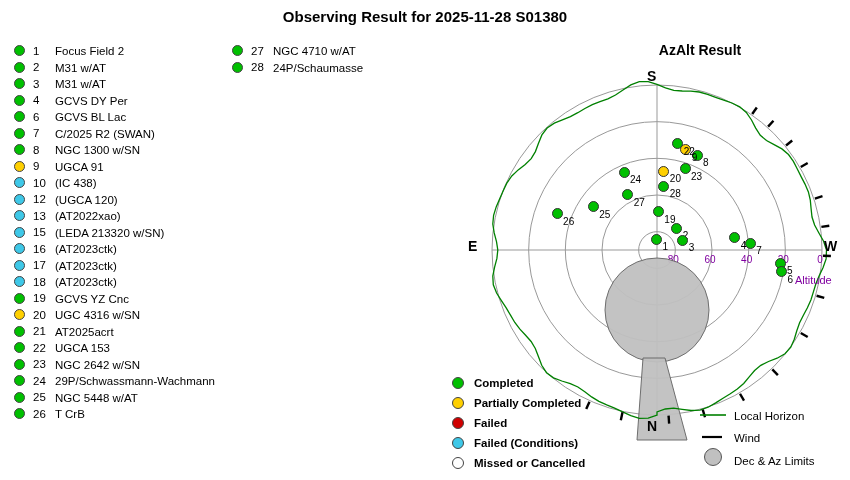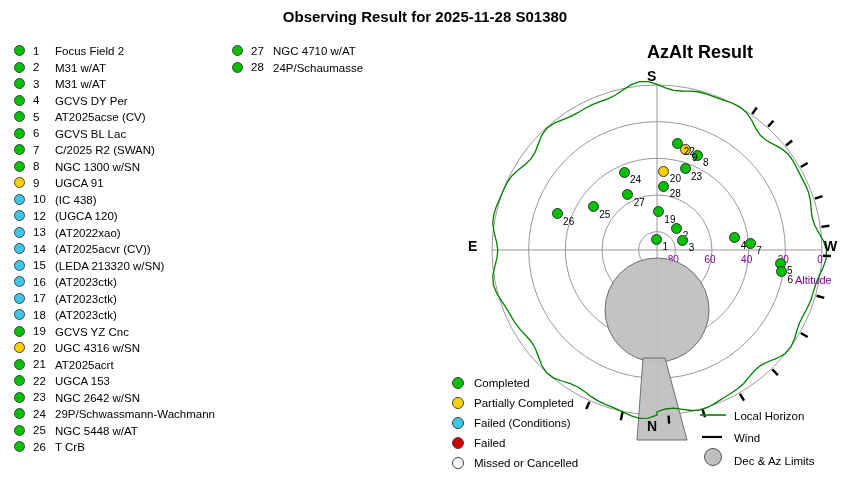--- a/index.html
+++ b/index.html
@@ -17,64 +17,62 @@
   #col2{left:232px;top:42px;}
   .legend-row{height:16.5px;line-height:16.5px;white-space:nowrap;position:relative;}
   .dot{
     display:inline-block;width:9px;height:9px;border-radius:50%;
     vertical-align:middle;margin-right:8px;border:1px solid #444;
   }
   .num{display:inline-block;width:22px;text-align:left;vertical-align:middle;}
   .lbl{vertical-align:middle;}
   #chart-title{
     position:absolute;left:600px;top:42px;width:200px;text-align:center;
-    font-size:18px;font-weight:bold;
+    font-size:14px;font-weight:bold;
   }
   #polar-wrap{position:absolute;left:460px;top:60px;width:390px;height:400px;}
   .cardinal{position:absolute;font-size:14px;font-weight:bold;}
   #c-S{left:187px;top:8px;}
   #c-N{left:187px;top:358px;}
   #c-E{left:8px;top:178px;}
   #c-W{left:364px;top:178px;}
   .pt-label{position:absolute;font-size:10px;color:#000;}
   .marker{
     position:absolute;width:11px;height:11px;border-radius:50%;
     border:1px solid #333;box-sizing:border-box;
   }
   #key{position:absolute;left:452px;top:372px;font-size:11.5px;}
-  .key-row{height:20px;line-height:20px;white-space:nowrap;}
+  .key-row{height:20px;line-height:20px;white-space:nowrap;font-weight:bold;}
   .key-dot{
     display:inline-block;width:10px;height:10px;border-radius:50%;
     border:1px solid #444;vertical-align:middle;margin-right:10px;
   }
   #key2{position:absolute;left:700px;top:404px;font-size:11.5px;}
   .key2-row{height:22px;line-height:22px;white-space:nowrap;}
   .swatch{display:inline-block;width:26px;vertical-align:middle;margin-right:8px;}
   .klbl{vertical-align:middle;}
   #altitude-lbl{position:absolute;left:795px;top:274px;font-size:11px;color:#8000a0;}
 </style>
 </head>
 <body>
 
 <div id="title">Observing Result for 2025-11-28 S01380</div>
 
 <div class="legend-col" id="col1">
     <div class="legend-row"><span class="dot" style="background: rgb(0, 192, 0);"></span><span class="num">1</span><span class="lbl">Focus Field 2</span></div>
     <div class="legend-row"><span class="dot" style="background: rgb(0, 192, 0);"></span><span class="num">2</span><span class="lbl">M31 w/AT</span></div>
     <div class="legend-row"><span class="dot" style="background: rgb(0, 192, 0);"></span><span class="num">3</span><span class="lbl">M31 w/AT</span></div>
     <div class="legend-row"><span class="dot" style="background: rgb(0, 192, 0);"></span><span class="num">4</span><span class="lbl">GCVS DY Per</span></div>
-    <div class="legend-row"><span class="dot" style="background: rgb(0, 192, 0);"></span><span class="num">5</span><span class="lbl">AT2025acse (CV)</span></div>
     <div class="legend-row"><span class="dot" style="background: rgb(0, 192, 0);"></span><span class="num">6</span><span class="lbl">GCVS BL Lac</span></div>
     <div class="legend-row"><span class="dot" style="background: rgb(0, 192, 0);"></span><span class="num">7</span><span class="lbl">C/2025 R2 (SWAN)</span></div>
     <div class="legend-row"><span class="dot" style="background: rgb(0, 192, 0);"></span><span class="num">8</span><span class="lbl">NGC 1300 w/SN</span></div>
     <div class="legend-row"><span class="dot" style="background: rgb(255, 208, 0);"></span><span class="num">9</span><span class="lbl">UGCA 91</span></div>
     <div class="legend-row"><span class="dot" style="background: rgb(62, 200, 232);"></span><span class="num">10</span><span class="lbl">(IC 438)</span></div>
     <div class="legend-row"><span class="dot" style="background: rgb(62, 200, 232);"></span><span class="num">12</span><span class="lbl">(UGCA 120)</span></div>
     <div class="legend-row"><span class="dot" style="background: rgb(62, 200, 232);"></span><span class="num">13</span><span class="lbl">(AT2022xao)</span></div>
-    <div class="legend-row"><span class="dot" style="background: rgb(62, 200, 232);"></span><span class="num">14</span><span class="lbl">(AT2025acvr (CV))</span></div>
     <div class="legend-row"><span class="dot" style="background: rgb(62, 200, 232);"></span><span class="num">15</span><span class="lbl">(LEDA 213320 w/SN)</span></div>
     <div class="legend-row"><span class="dot" style="background: rgb(62, 200, 232);"></span><span class="num">16</span><span class="lbl">(AT2023ctk)</span></div>
     <div class="legend-row"><span class="dot" style="background: rgb(62, 200, 232);"></span><span class="num">17</span><span class="lbl">(AT2023ctk)</span></div>
     <div class="legend-row"><span class="dot" style="background: rgb(62, 200, 232);"></span><span class="num">18</span><span class="lbl">(AT2023ctk)</span></div>
     <div class="legend-row"><span class="dot" style="background: rgb(0, 192, 0);"></span><span class="num">19</span><span class="lbl">GCVS YZ Cnc</span></div>
     <div class="legend-row"><span class="dot" style="background: rgb(255, 208, 0);"></span><span class="num">20</span><span class="lbl">UGC 4316 w/SN</span></div>
     <div class="legend-row"><span class="dot" style="background: rgb(0, 192, 0);"></span><span class="num">21</span><span class="lbl">AT2025acrt</span></div>
     <div class="legend-row"><span class="dot" style="background: rgb(0, 192, 0);"></span><span class="num">22</span><span class="lbl">UGCA 153</span></div>
     <div class="legend-row"><span class="dot" style="background: rgb(0, 192, 0);"></span><span class="num">23</span><span class="lbl">NGC 2642 w/SN</span></div>
     <div class="legend-row"><span class="dot" style="background: rgb(0, 192, 0);"></span><span class="num">24</span><span class="lbl">29P/Schwassmann-Wachmann</span></div>
@@ -125,22 +123,22 @@
   <div class="cardinal" id="c-N">N</div>
   <div class="cardinal" id="c-E">E</div>
   <div class="cardinal" id="c-W">W</div>
 <div class="marker" style="left: 191.116px; top: 173.507px; background: rgb(0, 192, 0);"></div><div class="pt-label" style="left: 202.616px; top: 181.007px;">1</div><div class="marker" style="left: 211.128px; top: 162.701px; background: rgb(0, 192, 0);"></div><div class="pt-label" style="left: 222.628px; top: 170.201px;">2</div><div class="marker" style="left: 217.173px; top: 174.645px; background: rgb(0, 192, 0);"></div><div class="pt-label" style="left: 228.673px; top: 182.145px;">3</div><div class="marker" style="left: 269.363px; top: 172.168px; background: rgb(0, 192, 0);"></div><div class="pt-label" style="left: 280.863px; top: 179.668px;">4</div><div class="marker" style="left: 315.484px; top: 197.531px; background: rgb(0, 192, 0);"></div><div class="pt-label" style="left: 326.984px; top: 205.031px;">5</div><div class="marker" style="left: 316.078px; top: 206.466px; background: rgb(0, 192, 0);"></div><div class="pt-label" style="left: 327.578px; top: 213.966px;">6</div><div class="marker" style="left: 284.772px; top: 177.978px; background: rgb(0, 192, 0);"></div><div class="pt-label" style="left: 296.272px; top: 185.478px;">7</div><div class="marker" style="left: 231.615px; top: 89.9948px; background: rgb(0, 192, 0);"></div><div class="pt-label" style="left: 243.115px; top: 97.4948px;">8</div><div class="marker" style="left: 220.304px; top: 84.0482px; background: rgb(255, 208, 0);"></div><div class="pt-label" style="left: 231.804px; top: 91.5482px;">9</div><div class="marker" style="left: 192.844px; top: 146.023px; background: rgb(0, 192, 0);"></div><div class="pt-label" style="left: 204.344px; top: 153.523px;">19</div><div class="marker" style="left: 198.371px; top: 105.967px; background: rgb(255, 208, 0);"></div><div class="pt-label" style="left: 209.871px; top: 113.467px;">20</div><div class="marker" style="left: 212.139px; top: 78.3207px; background: rgb(0, 192, 0);"></div><div class="pt-label" style="left: 223.639px; top: 85.8207px;">22</div><div class="marker" style="left: 219.553px; top: 103.028px; background: rgb(0, 192, 0);"></div><div class="pt-label" style="left: 231.053px; top: 110.528px;">23</div><div class="marker" style="left: 158.548px; top: 106.871px; background: rgb(0, 192, 0);"></div><div class="pt-label" style="left: 170.048px; top: 114.371px;">24</div><div class="marker" style="left: 127.664px; top: 141.442px; background: rgb(0, 192, 0);"></div><div class="pt-label" style="left: 139.164px; top: 148.942px;">25</div><div class="marker" style="left: 91.5794px; top: 148.132px; background: rgb(0, 192, 0);"></div><div class="pt-label" style="left: 103.079px; top: 155.632px;">26</div><div class="marker" style="left: 162.236px; top: 129.463px; background: rgb(0, 192, 0);"></div><div class="pt-label" style="left: 173.736px; top: 136.963px;">27</div><div class="marker" style="left: 198.207px; top: 120.685px; background: rgb(0, 192, 0);"></div><div class="pt-label" style="left: 209.707px; top: 128.185px;">28</div></div>
 
 <div id="altitude-lbl">Altitude</div>
 
 <div id="key">
     <div class="key-row"><span class="key-dot" style="background: rgb(0, 192, 0);"></span><span class="klbl">Completed</span></div>
     <div class="key-row"><span class="key-dot" style="background: rgb(255, 208, 0);"></span><span class="klbl">Partially Completed</span></div>
+    <div class="key-row"><span class="key-dot" style="background: rgb(208, 0, 0);"></span><span class="klbl">Failed</span></div>
     <div class="key-row"><span class="key-dot" style="background: rgb(62, 200, 232);"></span><span class="klbl">Failed (Conditions)</span></div>
-    <div class="key-row"><span class="key-dot" style="background: rgb(208, 0, 0);"></span><span class="klbl">Failed</span></div>
     <div class="key-row"><span class="key-dot" style="background: rgb(255, 255, 255);"></span><span class="klbl">Missed or Cancelled</span></div>
   </div>
 <div id="key2">
     <div class="key2-row"><span class="swatch"><svg width="26" height="10">
           <line x1="0" y1="5" x2="26" y2="5" stroke="#008000" stroke-width="1.6"></line>
         </svg></span><span class="klbl">Local Horizon</span></div>
     <div class="key2-row"><span class="swatch"><svg width="26" height="10">
           <line x1="2" y1="5" x2="22" y2="5" stroke="#000" stroke-width="2.2"></line>
         </svg></span><span class="klbl">Wind</span></div>
     <div class="key2-row"><span class="swatch"><svg width="26" height="18">

